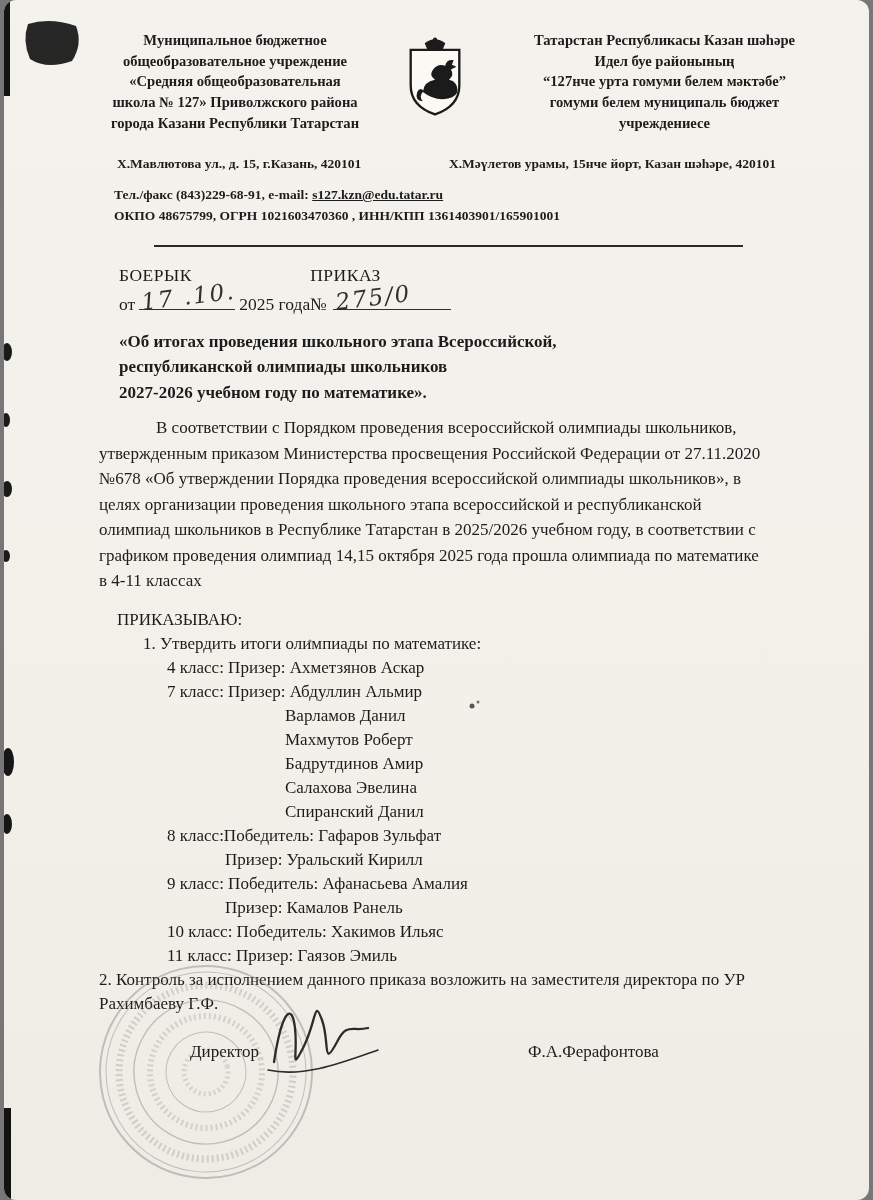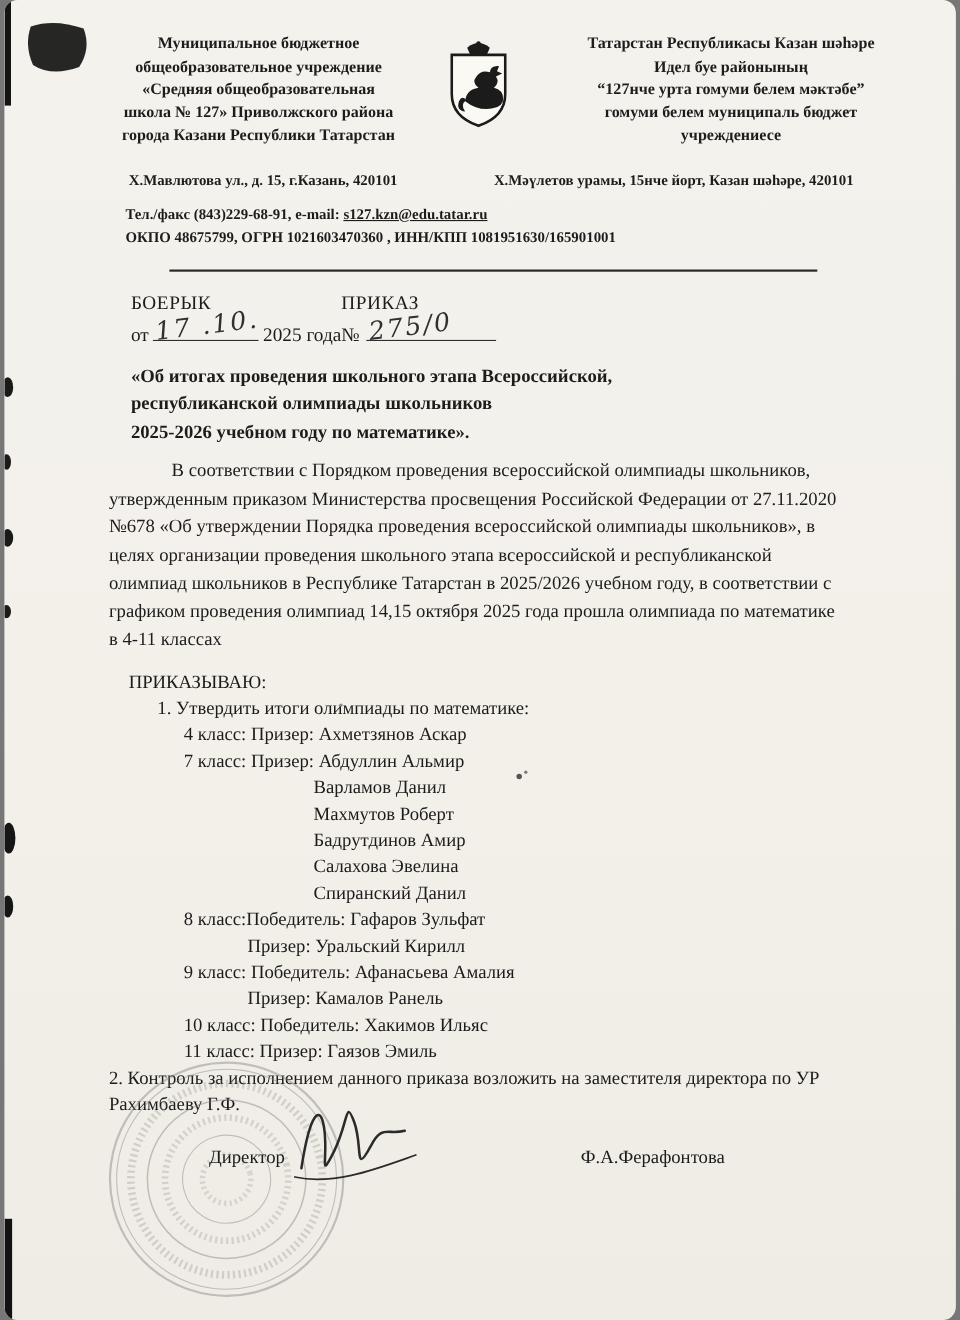--- a/index.html
+++ b/index.html
@@ -88,21 +88,21 @@
 учреждениесе</div>
   </div>
 
   <div class="addr-row">
     <div class="addr-left">Х.Мавлютова ул., д. 15, г.Казань, 420101</div>
     <div class="addr-right">Х.Мәүлетов урамы, 15нче йорт, Казан шәһәре, 420101</div>
   </div>
 
   <div class="contact">
     <div><span>Тел./факс (843)229-68-91, e-mail: </span><span class="email">s127.kzn@edu.tatar.ru</span></div>
-    <div>ОКПО 48675799, ОГРН 1021603470360 , ИНН/КПП 1081951630/165901001</div>
+    <div>ОКПО 48675799, ОГРН 1021603470360 , ИНН/КПП 1361403901/165901001</div>
   </div>
 
   <div class="rule"></div>
 
   <div class="order-head">
     <div>
       <div class="oh-title">БОЕРЫК</div>
       <div class="oh-line">
         <span>от</span><span class="blank blank-date"><span class="hand">17 .10.</span></span><span>2025 года</span>
       </div>
@@ -110,21 +110,21 @@
     <div>
       <div class="oh-title">ПРИКАЗ</div>
       <div class="oh-line">
         <span>№</span><span class="blank blank-num"><span class="hand">275/0</span></span>
       </div>
     </div>
   </div>
 
   <div class="subject">«Об итогах проведения школьного этапа Всероссийской,
 республиканской олимпиады школьников
-2025-2026 учебном году по математике».</div>
+2027-2026 учебном году по математике».</div>
 
   <p class="bodytext">В соответствии с Порядком проведения всероссийской олимпиады школьников, утвержденным приказом Министерства просвещения Российской Федерации от 27.11.2020 №678 «Об утверждении Порядка проведения всероссийской олимпиады школьников», в целях организации проведения школьного этапа всероссийской и республиканской олимпиад школьников в Республике Татарстан в 2025/2026 учебном году, в соответствии с графиком проведения олимпиад 14,15 октября 2025 года прошла олимпиада по математике в 4-11 классах</p>
 
   <div class="command">ПРИКАЗЫВАЮ:</div>
 
   <div class="orders">
     <div class="line ind1">1. Утвердить итоги олимпиады по математике:</div>
     <div class="line ind2">4 класс: Призер: Ахметзянов Аскар</div>
     <div class="line ind2">7 класс: Призер: Абдуллин Альмир</div>
     <div class="line ind4">Варламов Данил</div>

